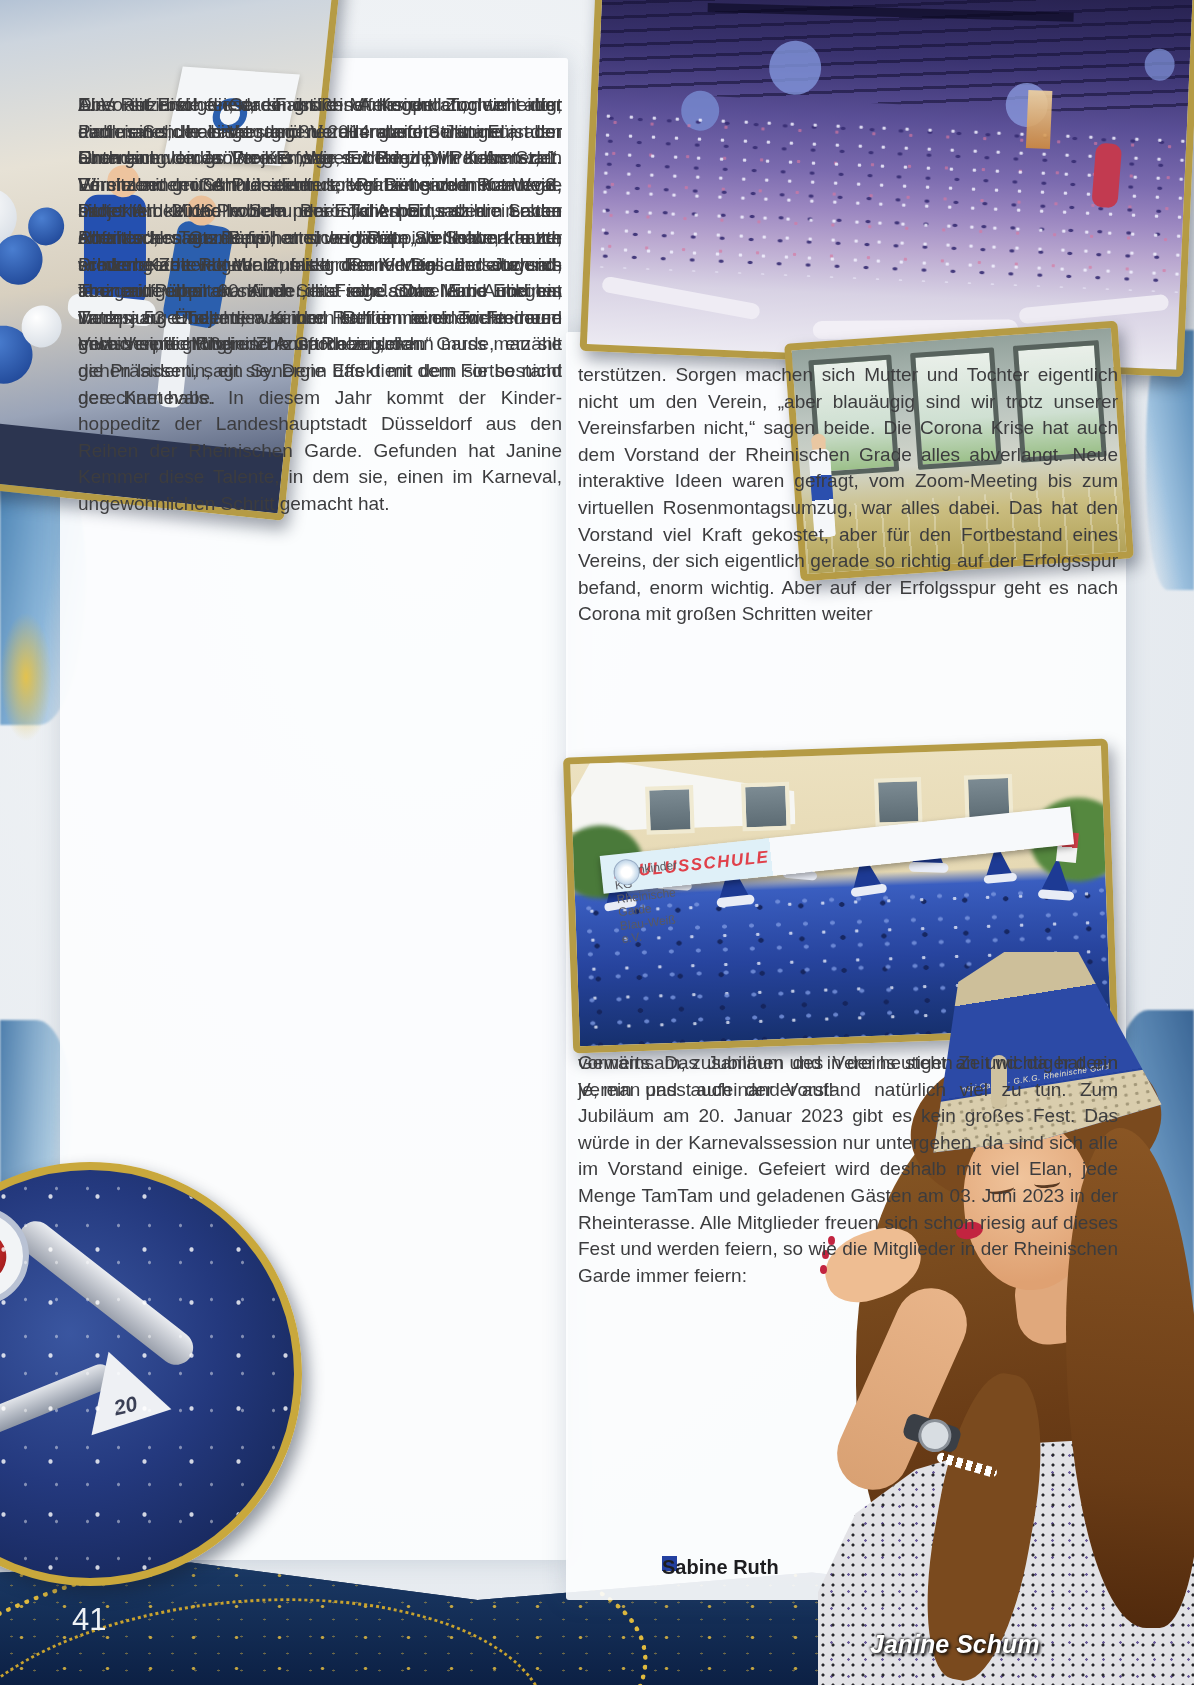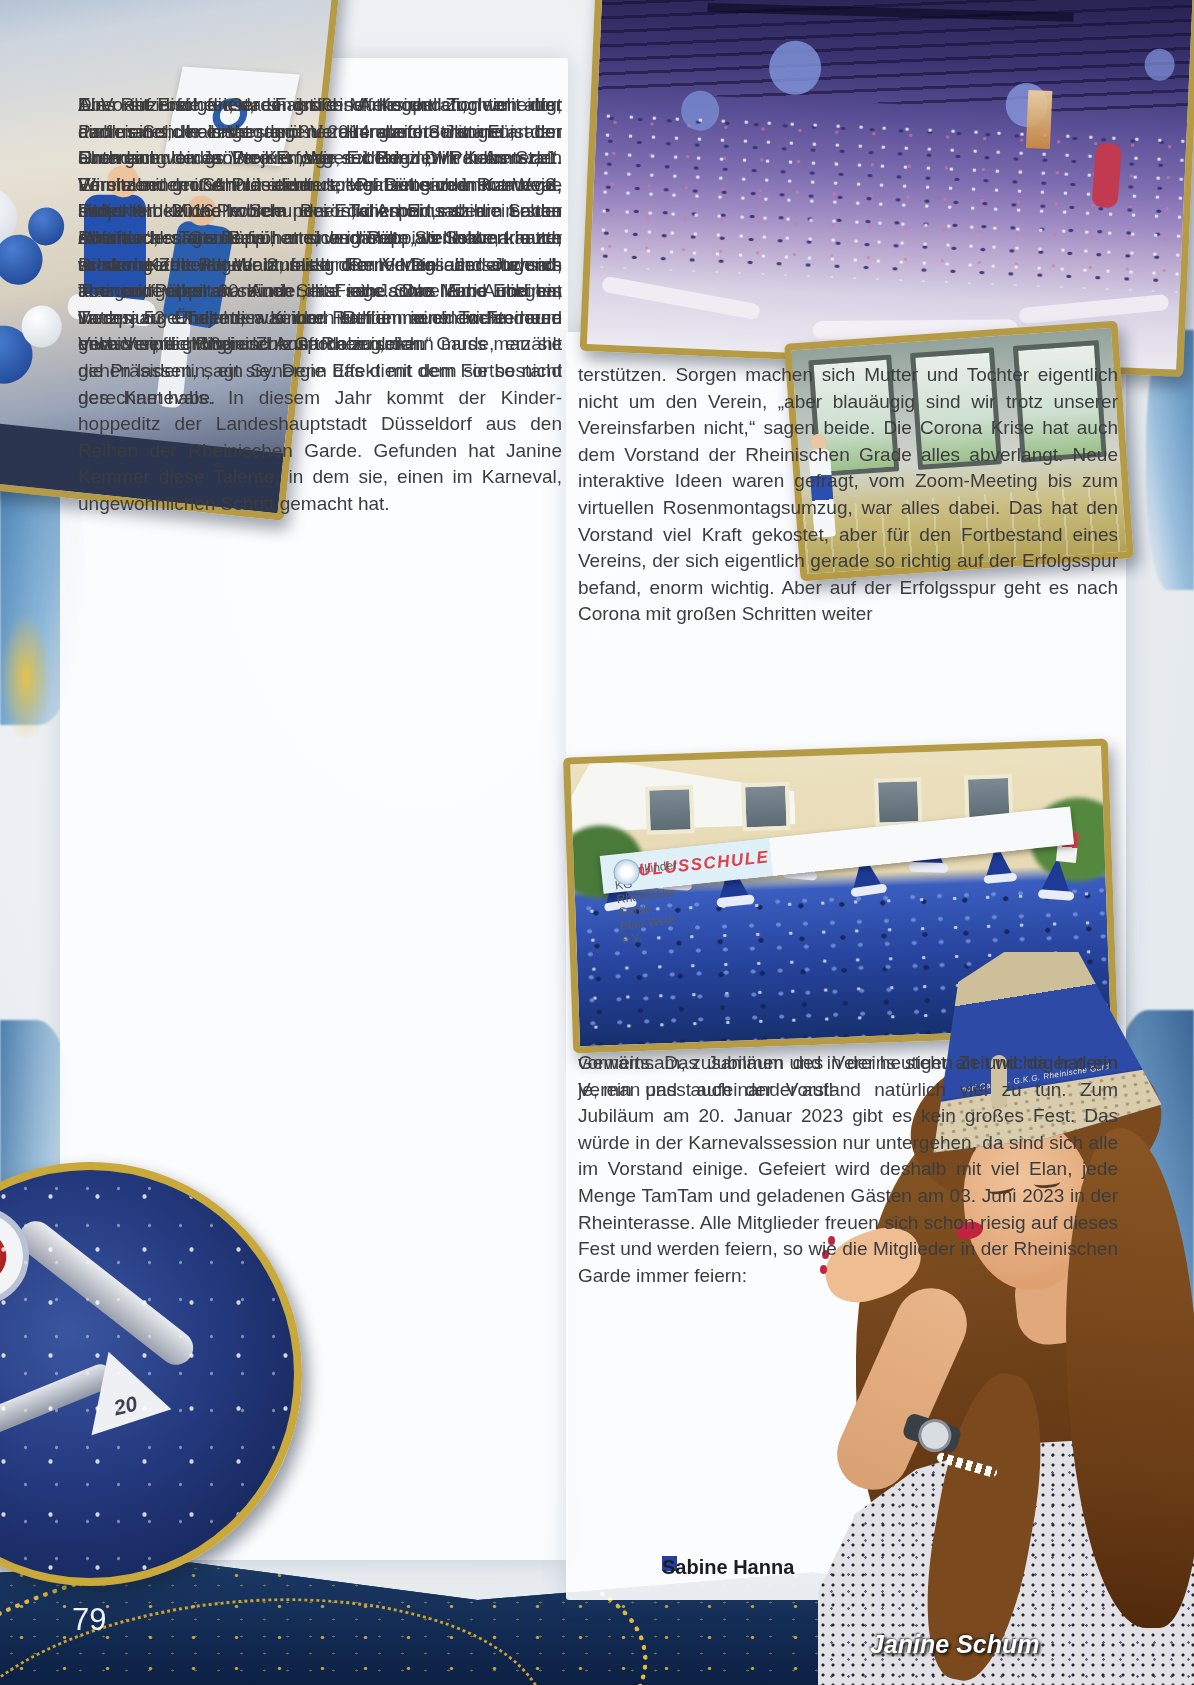--- a/index.html
+++ b/index.html
@@ -408,19 +408,19 @@
   </div>
 
   <div class="article art-right2">
     <div class="float-spacer fl-woman"></div>
     <p>vorwärts. Das Jubiläum des Vereins steht an und da hat ein Verein und auch der Vorstand natürlich viel zu tun. Zum Jubiläum am 20. Januar 2023 gibt es kein großes Fest. Das würde in der Karnevals­session nur unter­gehen, da sind sich alle im Vorstand einige. Gefeiert wird deshalb mit viel Elan, jede Menge TamTam und geladenen Gästen am 03. Juni 2023 in der Rhein­terasse. Alle Mit­glieder freuen sich schon riesig auf dieses Fest und werden feiern, so wie die Mitglieder in der Rhei­nischen Garde immer feiern:</p>
     <p>Gemeinsam, zusammen und in der heutigen Zeit wichtiger denn je, man passt auf­einander auf!</p>
   </div>
 
   <div class="byline">
     <span class="byline-square"></span>
-      <span>Sabine Hanna</span>
-  </div>
-
-  <div class="page-number">79</div>
+      <span>Sabine Ruth</span>
+  </div>
+
+  <div class="page-number">41</div>
   <div class="photo-credit">Janine Schum</div>
 
 </div>
 
 </body></html>

